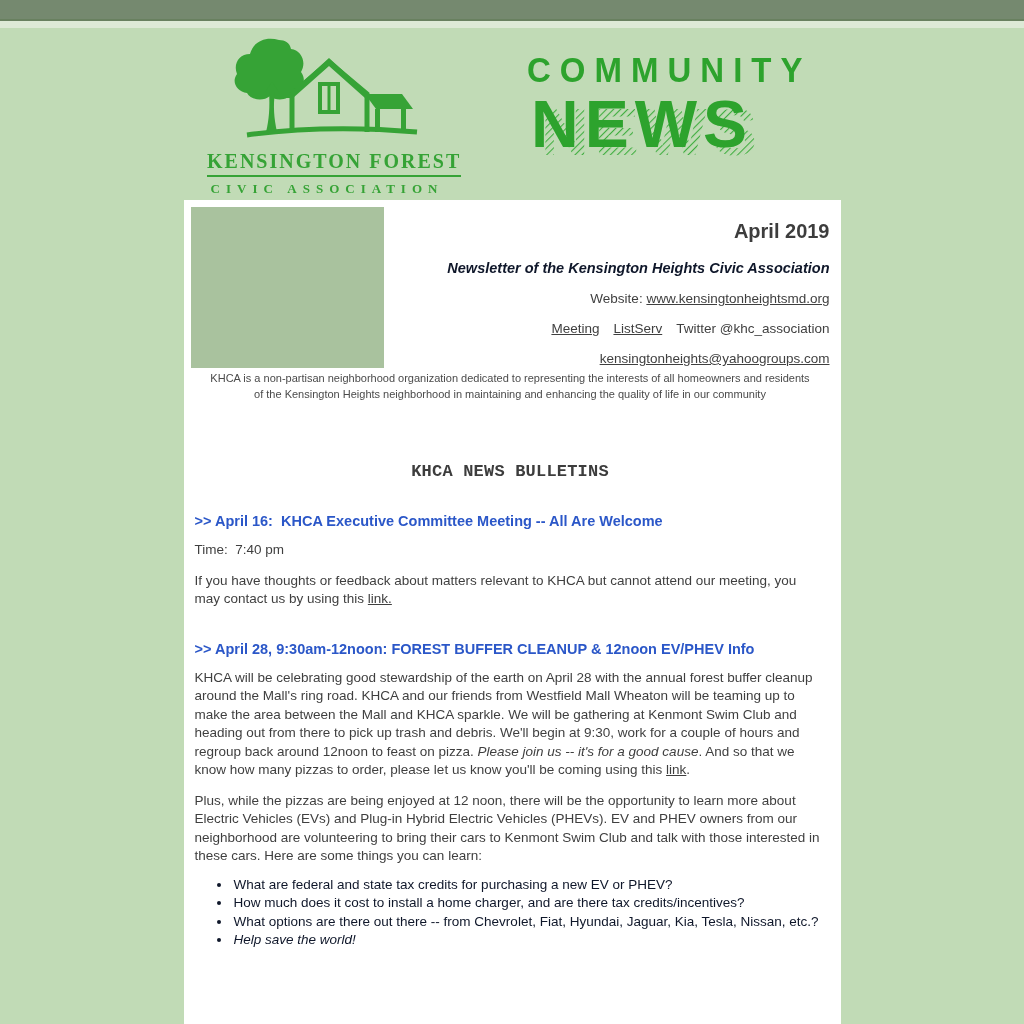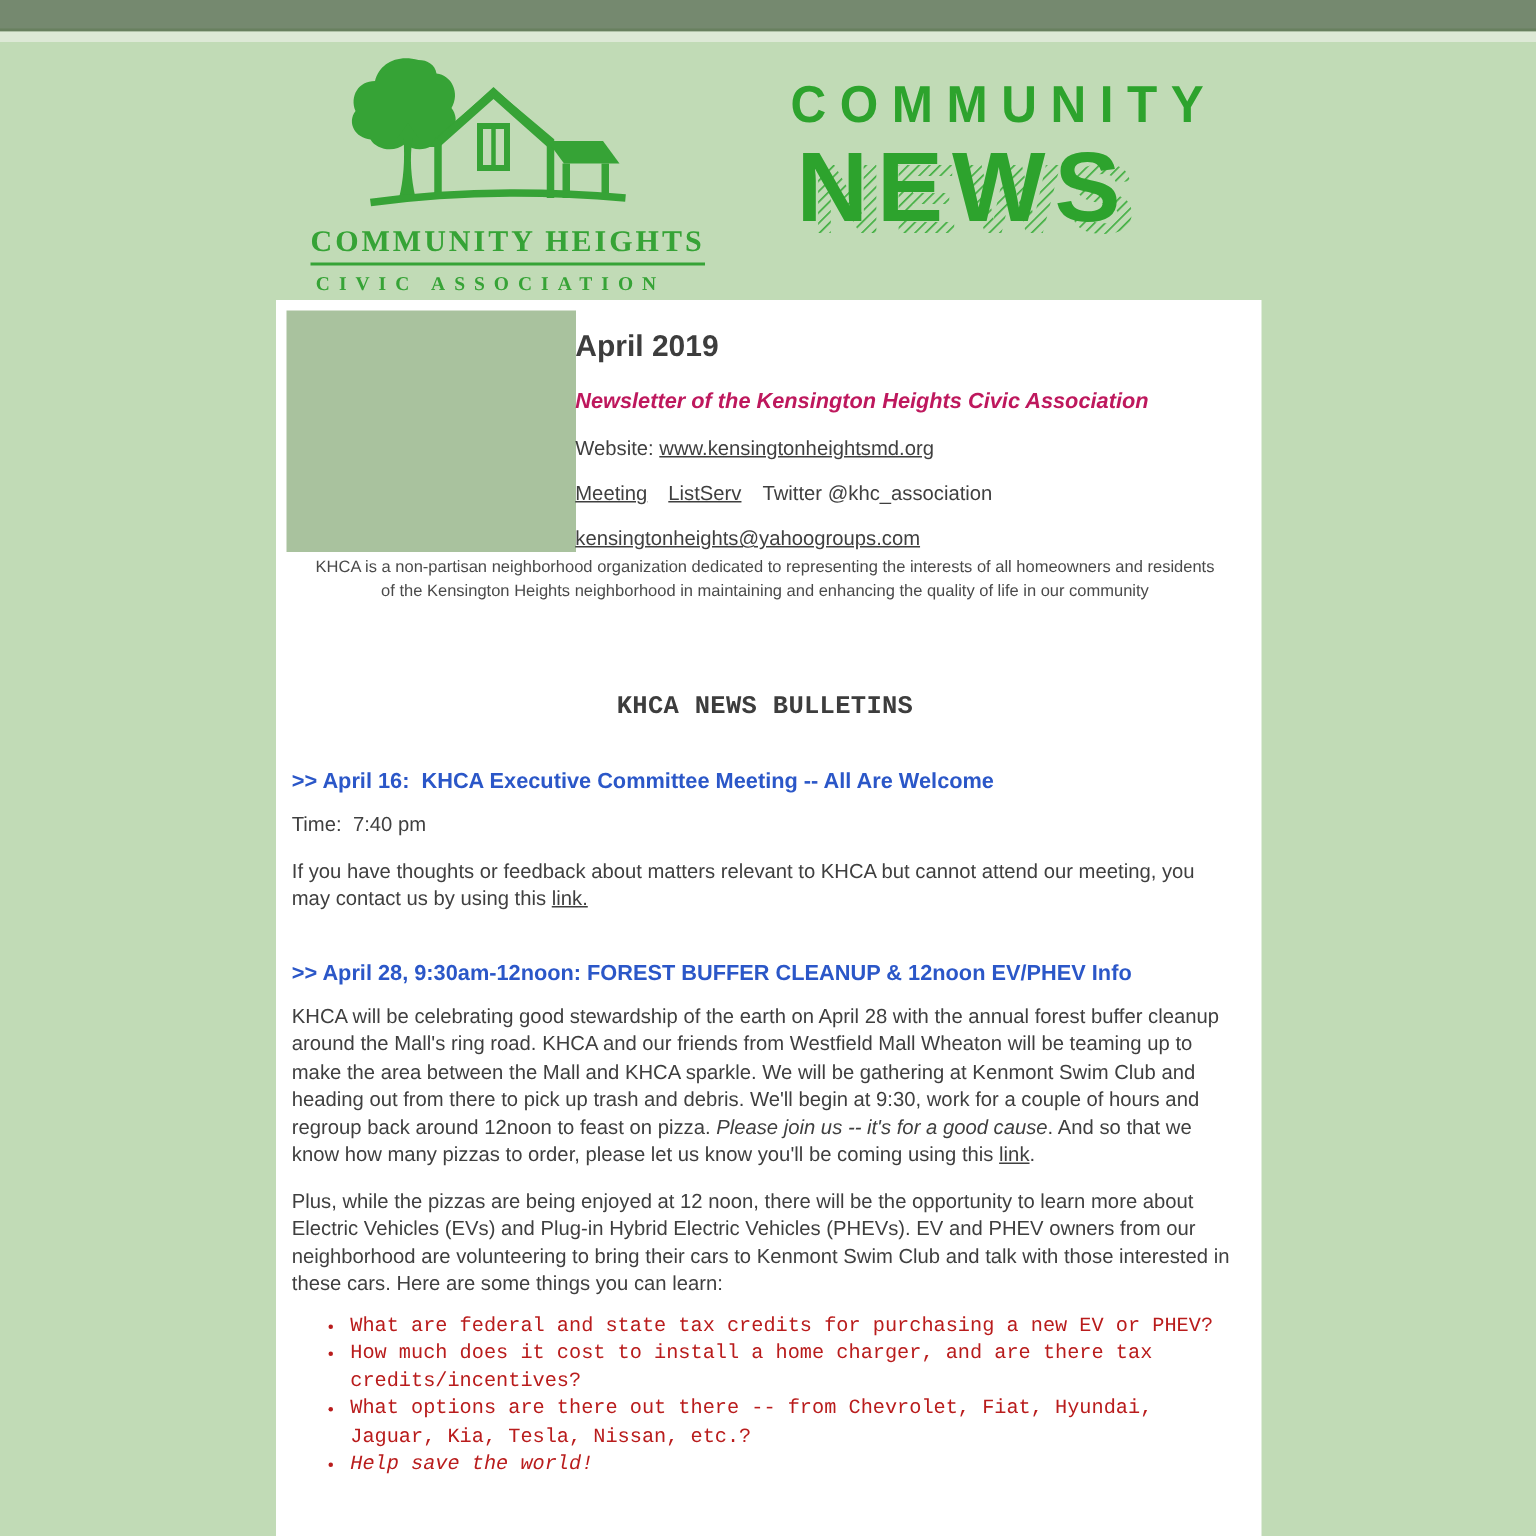--- a/index.html
+++ b/index.html
@@ -74,35 +74,35 @@
   }
   .masthead { display: flex; }
   .masthead-img {
     width: 193px;
     height: 161px;
     background: #a9c29e;
     flex: 0 0 auto;
   }
   .masthead-right {
     flex: 1;
-    text-align: left;
+    text-align: right;
     color: #3d3d3d;
   }
   .issue-title {
     font-size: 20px;
     font-weight: bold;
     margin-top: 13px;
     color: #3d3d3d;
   }
   .newsletter-subtitle {
     font-size: 14.5px;
     font-weight: bold;
     font-style: italic;
     margin-top: 17px;
-    color: #be185d;
+    color: #0f172a;
   }
   .mast-line { font-size: 13.5px; margin-top: 15px; color: #3f3f3f; }
   .mast-line a, .plainlink {
     color: #3f3f3f;
     text-decoration: underline;
     cursor: pointer;
   }
   .social-row span.gap { display: inline-block; width: 14px; }
   .mission {
     font-size: 11px;
@@ -133,24 +133,23 @@
     color: #3f3f3f;
     font-size: 13.5px;
     line-height: 18.5px;
     margin-top: 12px;
     white-space: pre-wrap;
   }
   .body-text .ital { font-style: italic; }
   ul.learn-list {
     margin: 10px 0 0 0;
     padding-left: 37px;
-    color: #b91c1c;
+    color: #0f172a;
     font-size: 13.5px;
     line-height: 18.5px;
-    font-family: Liberation Mono, monospace;
   }
   ul.learn-list li { padding-left: 2px; }
   ul.learn-list li.ital { font-style: italic; }
 </style>
 </head>
 <body>
 
 <div class="topbar"></div>
 <div class="topstrip"></div>
 
@@ -170,21 +169,21 @@
 
       <rect fill="#36a336" x="158" y="77" width="5" height="23"></rect>
       <rect fill="#36a336" x="184" y="77" width="5" height="23"></rect>
 
       <rect fill="none" stroke="#36a336" stroke-width="4" x="103" y="52" width="18" height="28"></rect>
       <line stroke="#36a336" stroke-width="3" x1="112" y1="52" x2="112" y2="80"></line>
 
       <path fill="none" stroke="#36a336" stroke-width="5" d="M30,103 Q110,92 200,100"></path>
     </svg>
     <div>
-      <span class="logo-line1">COMMUNITY HEIGHTS</span>
+      <span class="logo-line1">KENSINGTON FOREST</span>
     </div>
     <div class="logo-line2">CIVIC ASSOCIATION</div>
   </div>
 
   <div class="wordmark">
     <div class="wordmark-top">COMMUNITY</div>
     <svg width="290" height="84" viewBox="0 0 290 84">
       <defs>
         <pattern id="hatch" patternUnits="userSpaceOnUse" width="5" height="5" patternTransform="rotate(45)">
           <line x1="0" y1="0" x2="0" y2="5" stroke="#3fae3f" stroke-width="2.2"></line>

